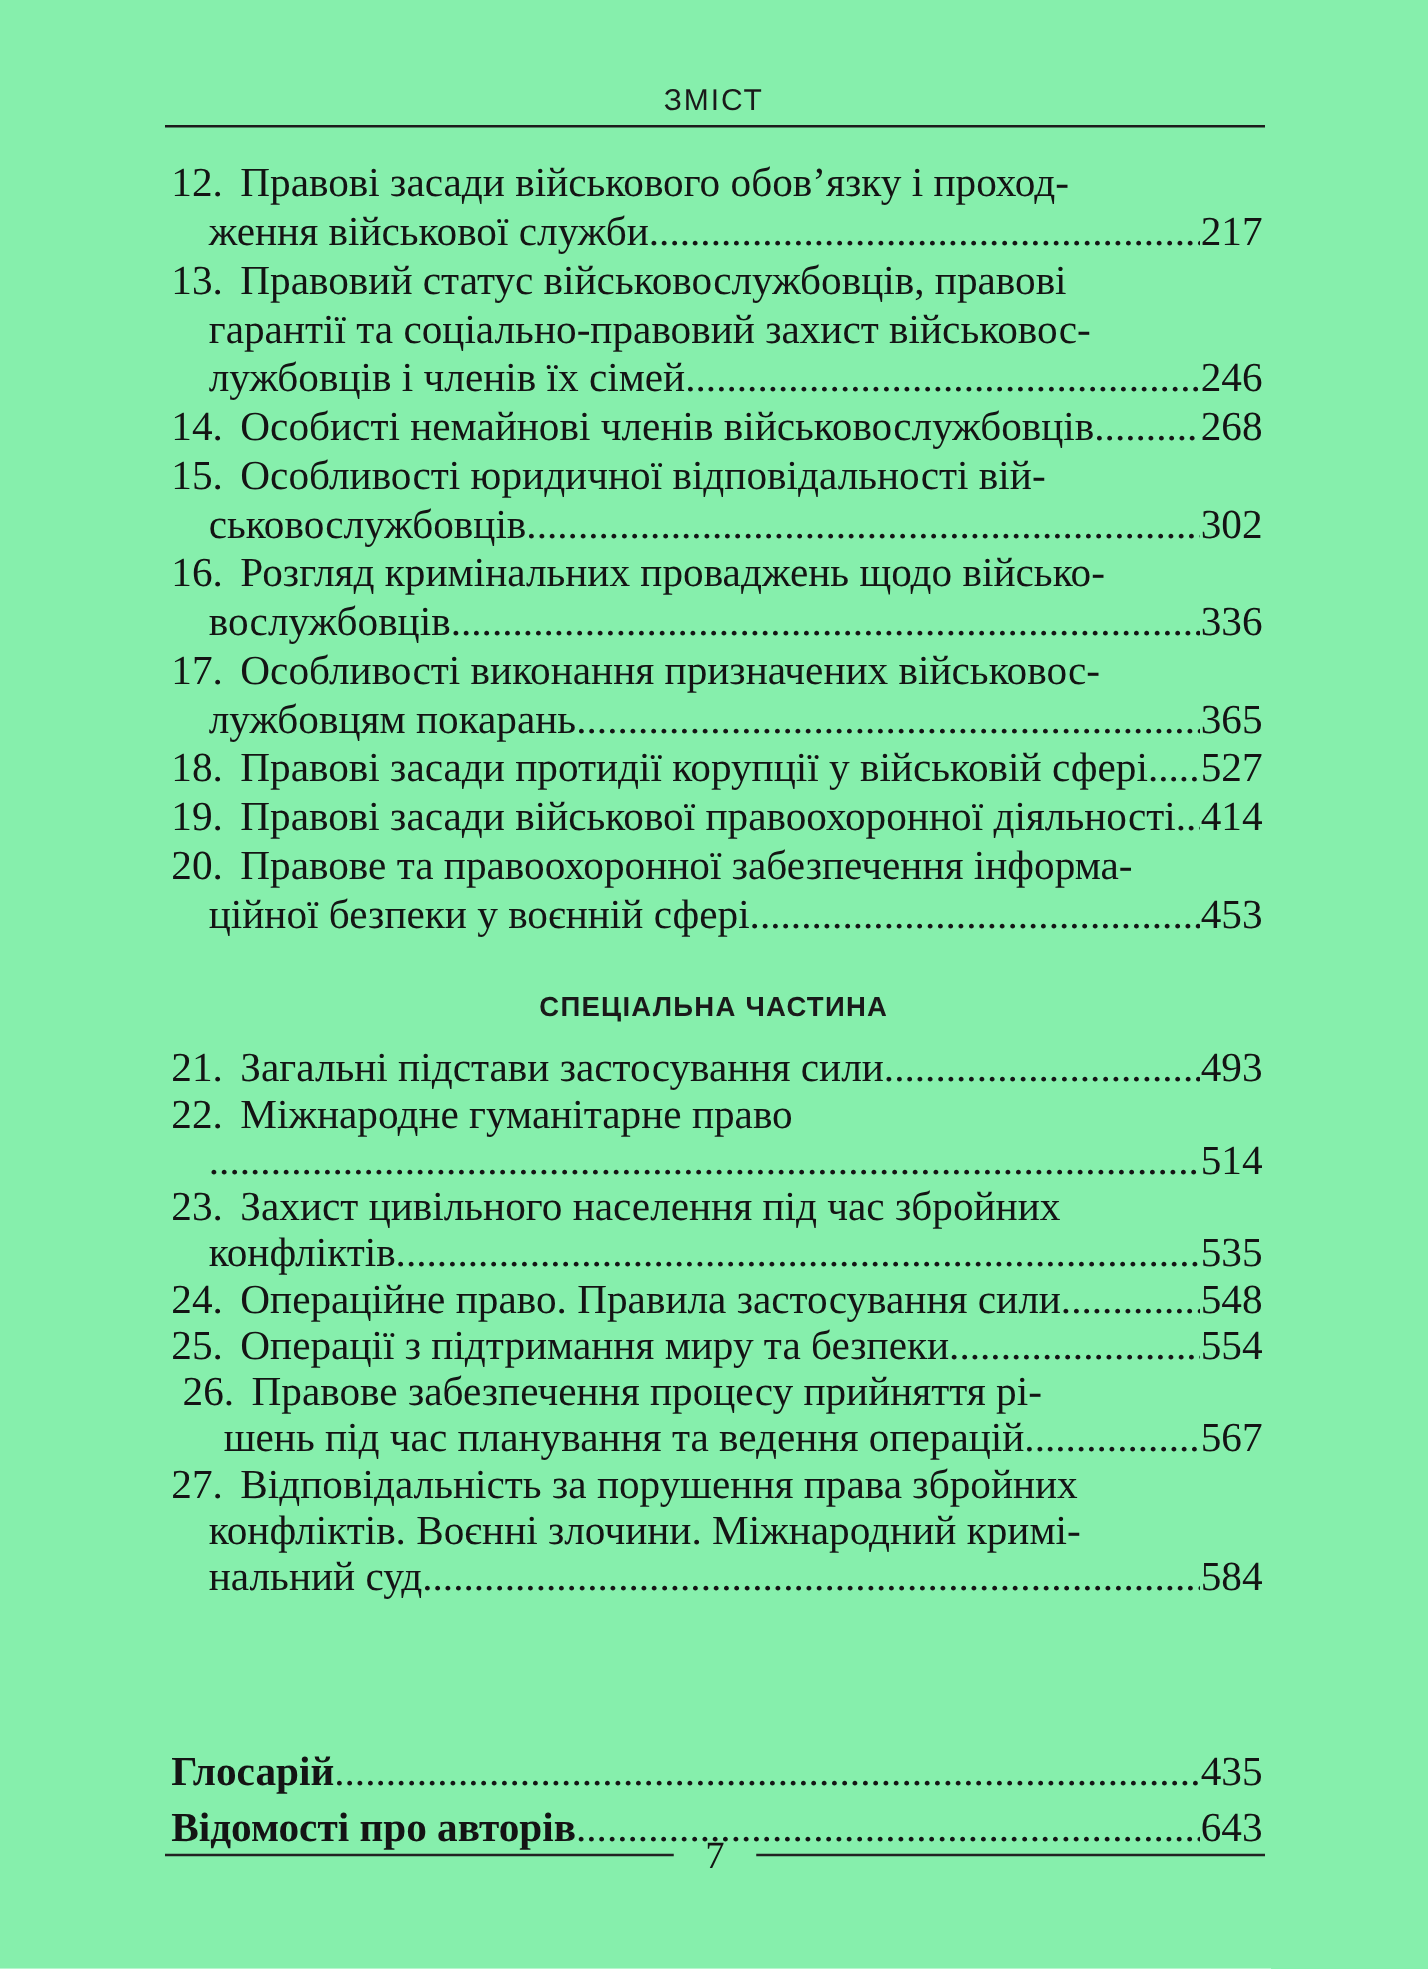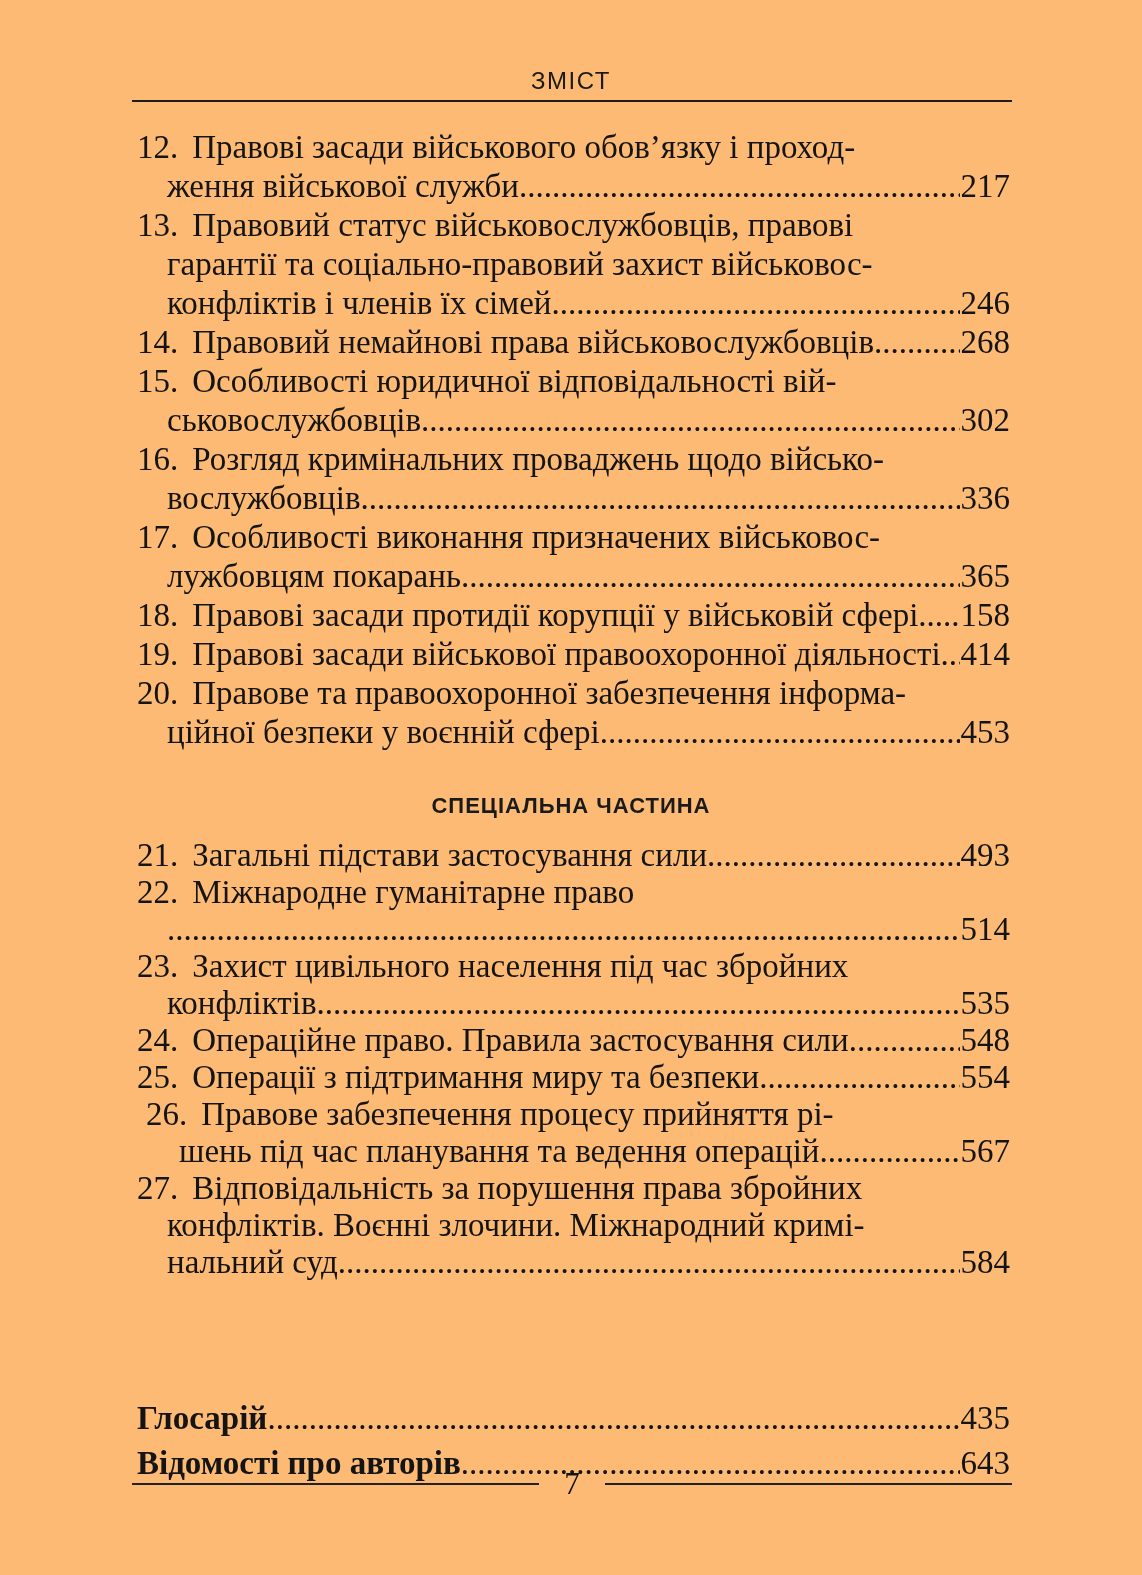--- a/index.html
+++ b/index.html
@@ -4,21 +4,21 @@
 <style>
   html, body {
     margin: 0;
     padding: 0;
     background: #ffffff;
   }
   .page {
     position: relative;
     width: 1142px;
     height: 1575px;
-    background: #fdba74;
+    background: #86efac;
     color: #141414;
     font-family: "Liberation Serif", "DejaVu Serif", serif;
     overflow: hidden;
   }
   
   .header-title {
     position: absolute;
     top: 66px;
     left: 0;
     width: 100%;
@@ -143,29 +143,29 @@
         </div>
         <div class="toc-entry">
           <div class="toc-line">
             <span class="entry-number">13.</span>
             <span class="line-text">Правовий статус військовослужбовців, правові</span>
           </div>
           <div class="toc-line cont">
             <span class="line-text">гарантії та соціально-правовий захист військовос-</span>
           </div>
           <div class="toc-line cont">
-            <span class="line-text">конфліктів і членів їх сімей</span>
+            <span class="line-text">лужбовців і членів їх сімей</span>
             <span class="dots"></span>
             <span class="page-num">246</span>
           </div>
         </div>
         <div class="toc-entry">
           <div class="toc-line">
             <span class="entry-number">14.</span>
-            <span class="line-text">Правовий немайнові права військовослужбовців</span>
+            <span class="line-text">Особисті немайнові членів військовослужбовців</span>
             <span class="dots"></span>
             <span class="page-num">268</span>
           </div>
         </div>
         <div class="toc-entry">
           <div class="toc-line">
             <span class="entry-number">15.</span>
             <span class="line-text">Особливості юридичної відповідальності вій-</span>
           </div>
           <div class="toc-line cont">
@@ -194,21 +194,21 @@
             <span class="line-text">лужбовцям покарань</span>
             <span class="dots"></span>
             <span class="page-num">365</span>
           </div>
         </div>
         <div class="toc-entry">
           <div class="toc-line">
             <span class="entry-number">18.</span>
             <span class="line-text">Правові засади протидії корупції у військовій сфері</span>
             <span class="dots"></span>
-            <span class="page-num">158</span>
+            <span class="page-num">527</span>
           </div>
         </div>
         <div class="toc-entry">
           <div class="toc-line">
             <span class="entry-number">19.</span>
             <span class="line-text">Правові засади військової правоохоронної діяльності</span>
             <span class="dots"></span>
             <span class="page-num">414</span>
           </div>
         </div>

